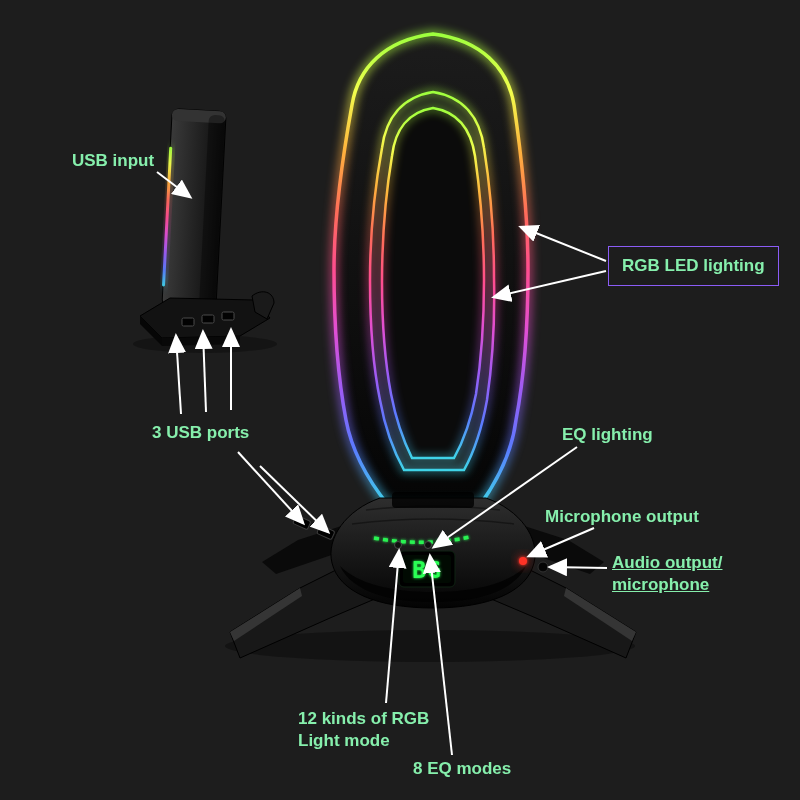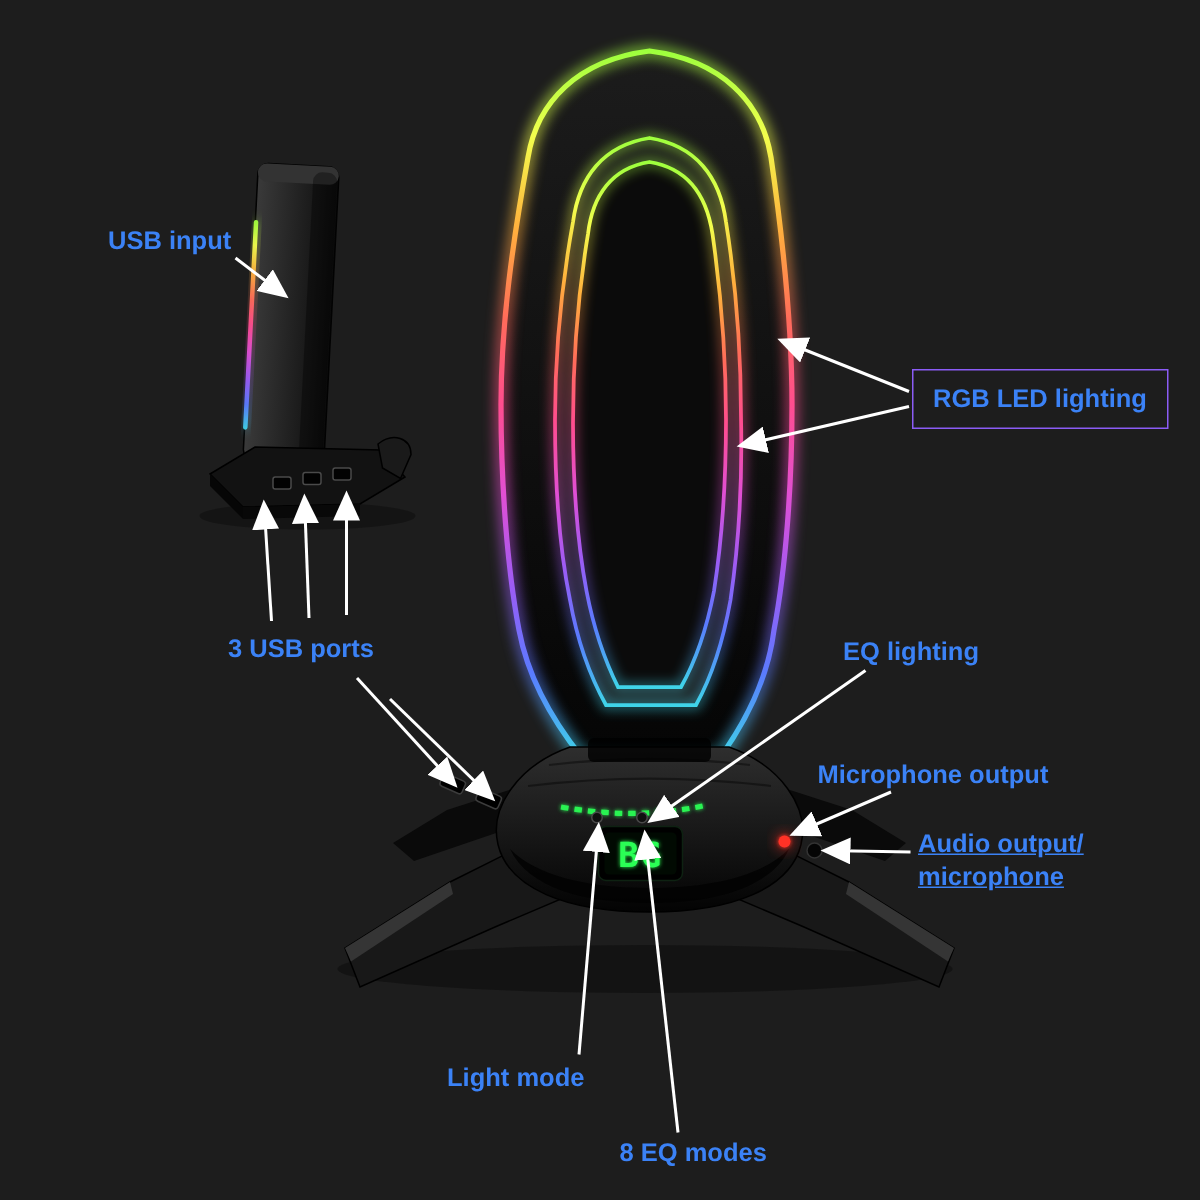--- a/index.html
+++ b/index.html
@@ -3,21 +3,21 @@
 <meta charset="utf-8">
 <style>
   html,body { margin:0; padding:0; background:#1d1d1d; }
   .stage {
     position:relative; width:800px; height:800px;
     background:#1d1d1d; overflow:hidden;
     font-family:"Liberation Sans", sans-serif;
   }
   svg.scene { position:absolute; left:0; top:0; }
   .label {
-    position:absolute; color:#3b82f6; font-weight:bold;
+    position:absolute; color:#86efac; font-weight:bold;
     font-size:17px; line-height:22px; white-space:nowrap;
   }
   .boxed { border:1px solid #8b5cf6; padding:8px 13px; }
   .arrow { stroke:#ffffff; stroke-width:2; fill:none; }
 </style>
 </head>
 <body>
 
 <div class="stage">
 
@@ -148,18 +148,19 @@
   <div class="label" style="left:562px; top:424px;">EQ lighting</div>
 
   <div class="label" style="left:545px; top:506px;">Microphone output</div>
 
   <div class="label" style="left:612px; top:552px;text-decoration:underline;">
     <div>Audio output/</div>
     <div>microphone</div>
   </div>
 
   <div class="label" style="left:298px; top:708px;">
+    <div>12 kinds of RGB</div>
     <div>Light mode</div>
   </div>
 
   <div class="label" style="left:413px; top:758px;">8 EQ modes</div>
 
 </div>
 
 </body></html>

